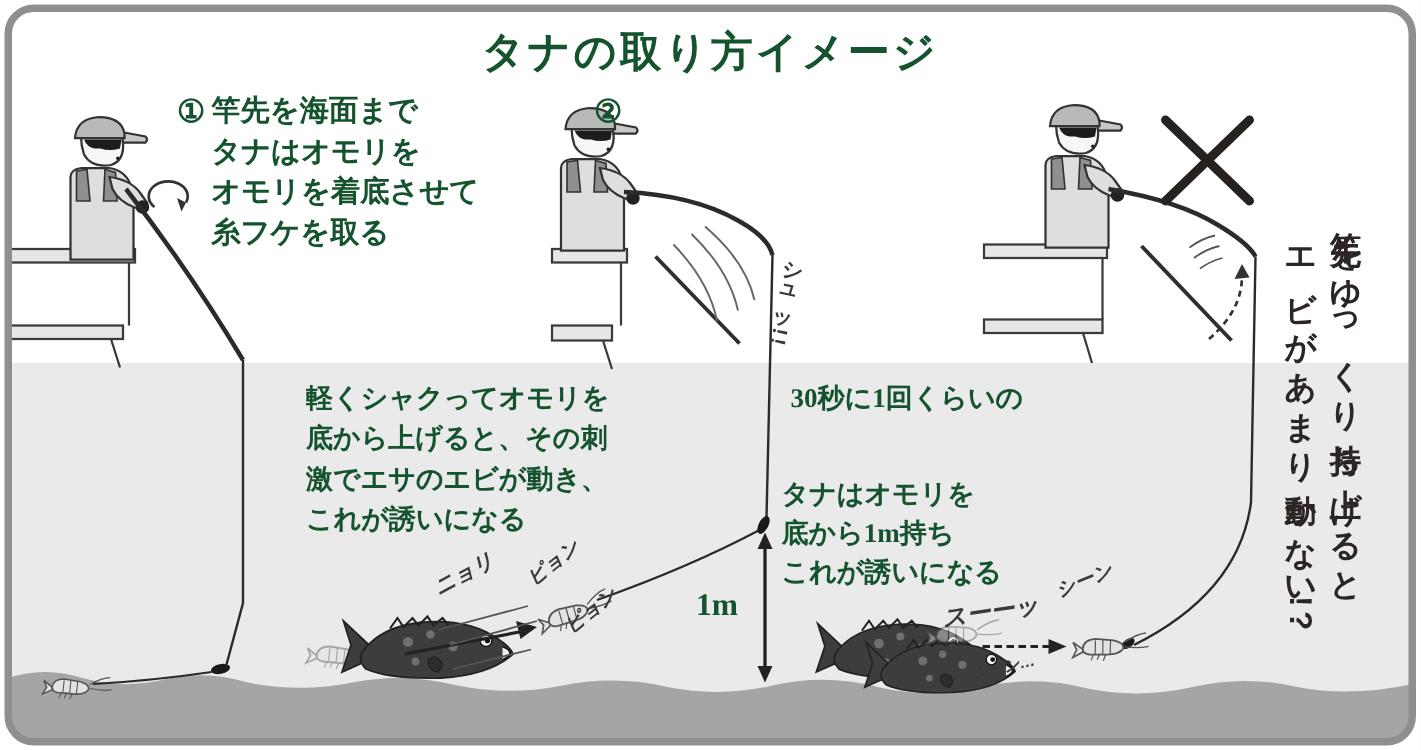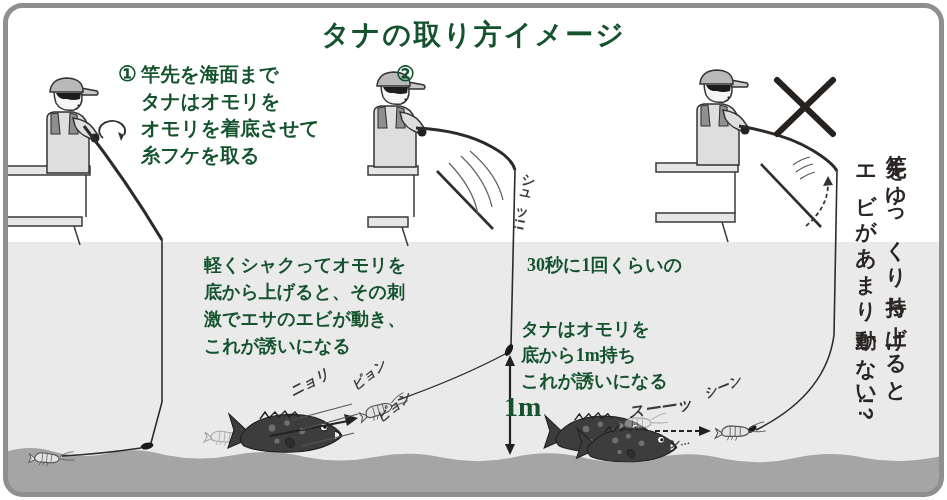--- a/index.html
+++ b/index.html
@@ -9,21 +9,21 @@
   .txt{position:absolute;z-index:3;font-weight:700;color:#14532d;font-family:Liberation Serif, serif;}
   .title{width:100%;text-align:center;top:16px;left:0;font-size:28px;letter-spacing:2px;font-weight:800;}
   .step{display:flex;gap:4px;font-size:19.5px;line-height:27px;}
   .step .marker{font-size:21px;line-height:27px;}
   .note{font-size:18px;line-height:27px;}
   .sfx{position:absolute;z-index:3;font-weight:600;font-style:italic;color:#3a3a3a;white-space:nowrap;}
   .vgroup{position:absolute;z-index:3;writing-mode:vertical-rl;font-weight:700;font-size:21px;
           letter-spacing:3px;line-height:30px;}
   .vgroup div+div{margin-top:14px;}
   .shu{writing-mode:vertical-rl;font-size:14px;letter-spacing:2px;transform:rotate(12deg);font-style:normal;}
-  .onemeter{font-size:28px;margin-left:40px;}
+  .onemeter{font-size:21px;}
 </style>
 </head>
 <body>
 
 <div class="page">
 
   <svg class="art" width="947" height="500" viewBox="0 0 947 500">
     <defs>
       <clipPath id="frameClip">
           <rect x="5" y="5" width="937" height="490" rx="17"></rect>

